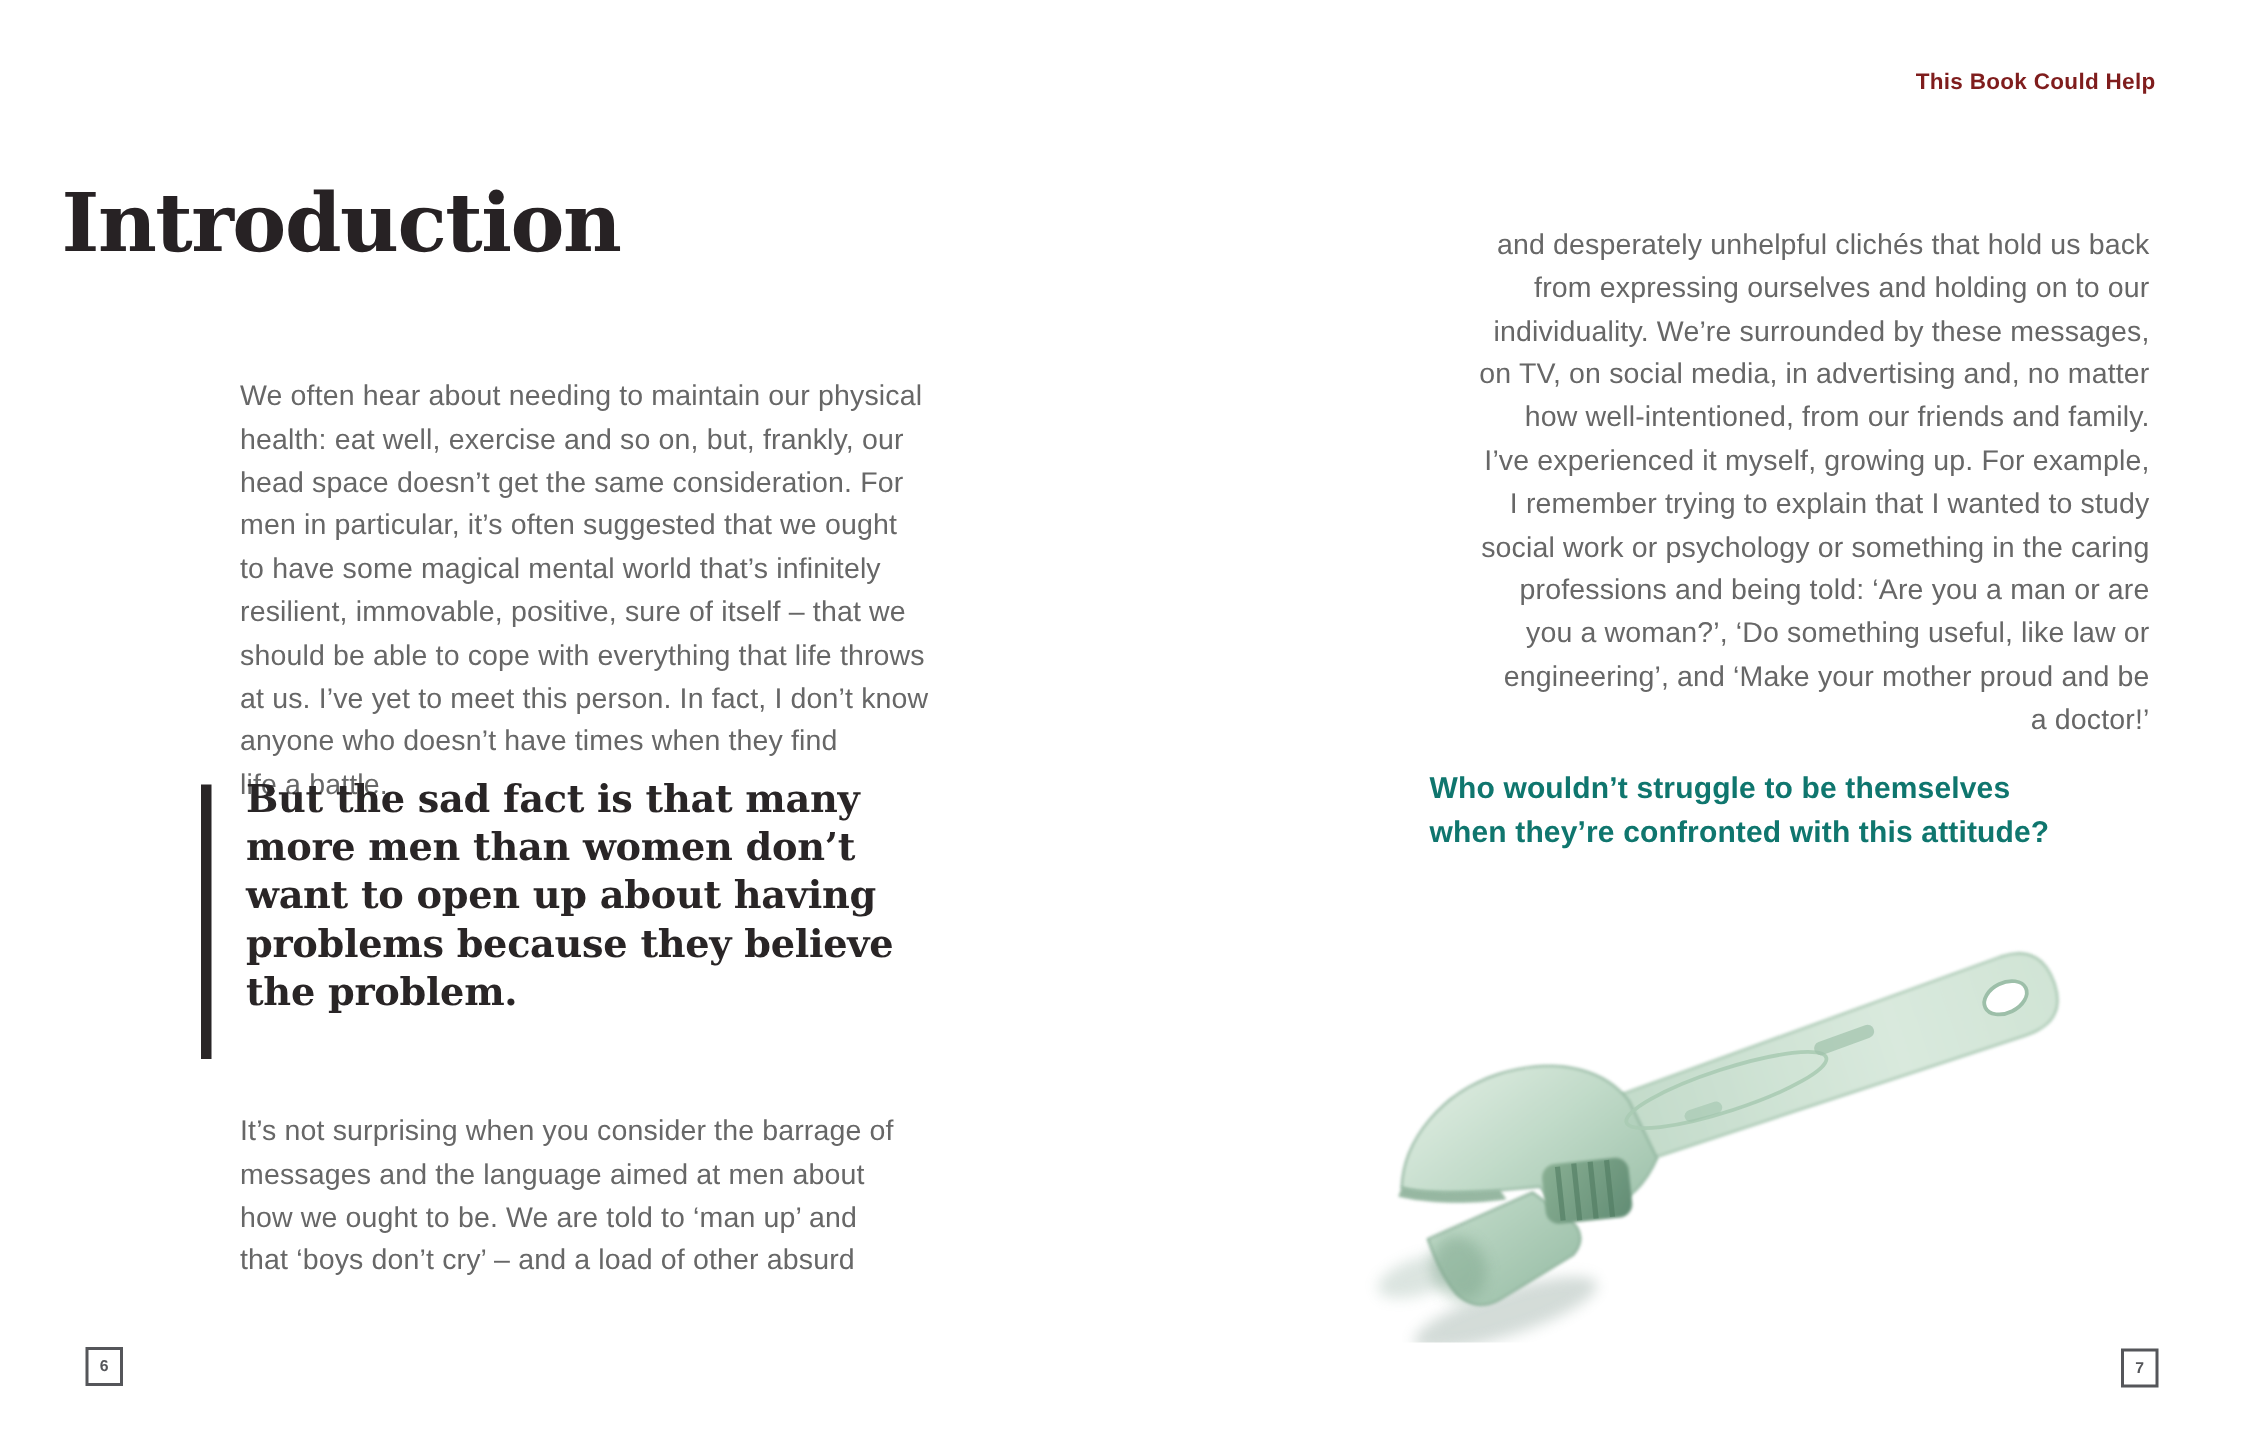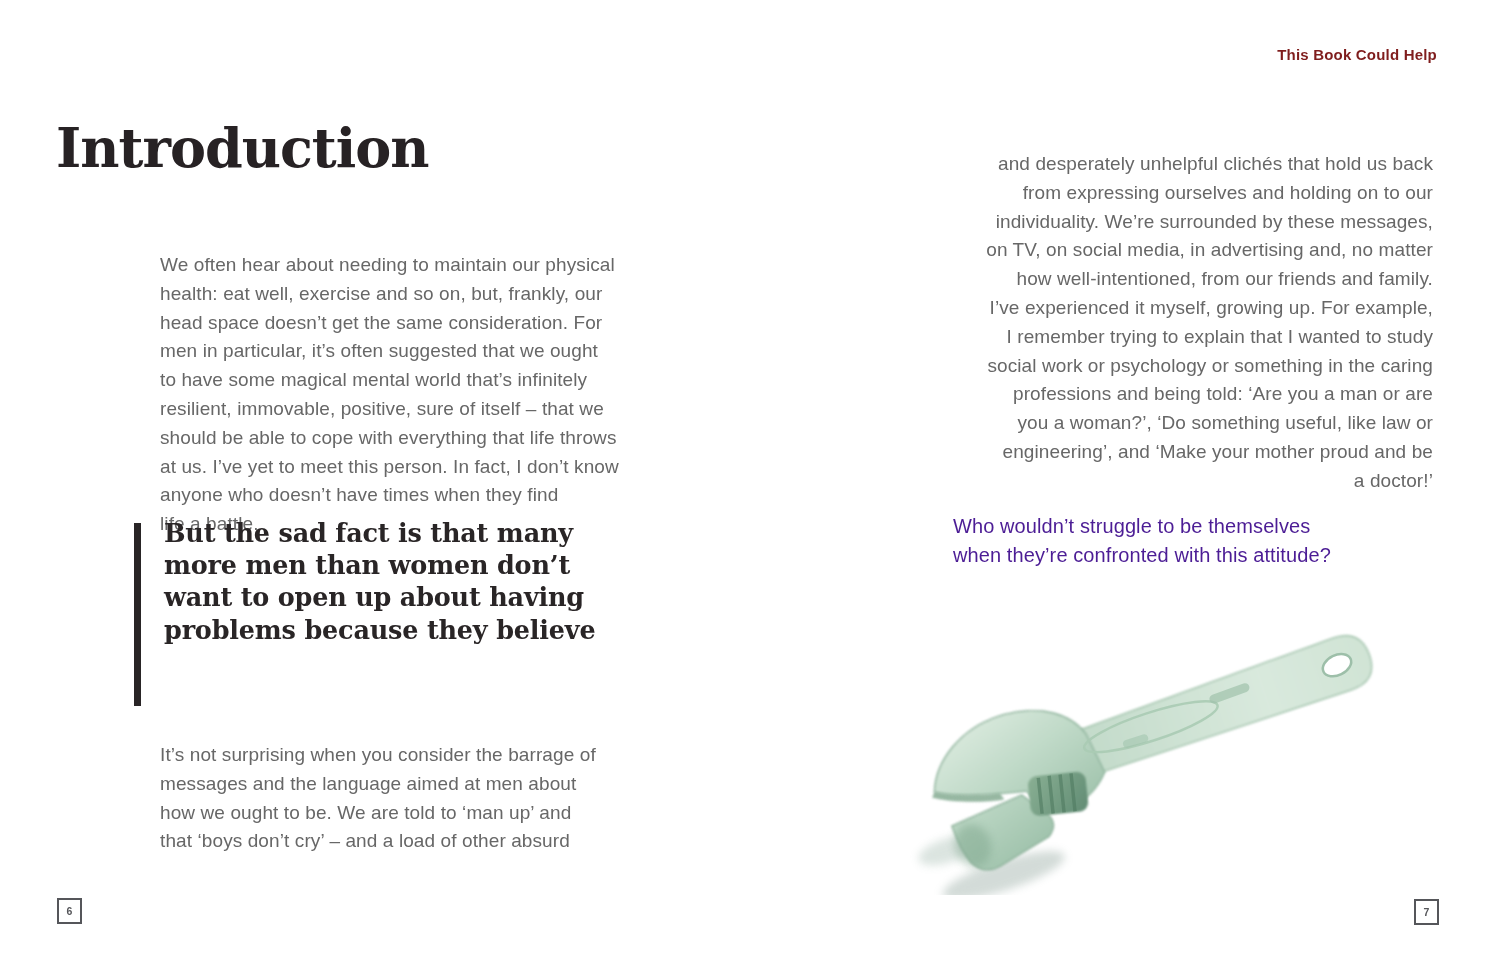--- a/index.html
+++ b/index.html
@@ -5,21 +5,21 @@
   * { margin:0; padding:0; box-sizing:border-box; }
   html,body { background:#ffffff; }
   .spread {
     position:relative; width:1500px; height:969px;
     background:#ffffff; overflow:hidden;
     font-family:"Liberation Sans", sans-serif;
   }
   [data-bind-lines] { white-space:pre-line; }
 
   .chapter-title {
-    position:absolute; left:56px; top:120px;
+    position:absolute; left:41px; top:120px;
     font-family:"DejaVu Serif", serif; font-weight:700;
     font-size:54px; line-height:1.05; letter-spacing:-1px;
     color:#272224;
   }
   .body-block {
     font-size:19px; line-height:28.8px; color:#676767;
     letter-spacing:0.1px;
   }
   .para1-left  { position:absolute; left:160px; top:207px; width:500px;margin-top:44px; }
   .para2-left  { position:absolute; left:160px; top:741px; width:500px; }
@@ -31,22 +31,22 @@
     font-size:25.5px; line-height:32.2px; letter-spacing:-0.2px;
     color:#292526;
   }
   .pullquote em { font-style:italic; }
   .quote-bar {
     position:absolute; left:134px; top:523px;
     width:7px; height:183px; background:#292526;
   }
   .question-bold {
     position:absolute; left:953px; top:512px; width:480px;
-    font-size:20px; line-height:28.5px; font-weight:400;
-    color:#4c1d95; letter-spacing:0.1px;
+    font-size:20px; line-height:28.5px; font-weight:700;
+    color:#0f766e; letter-spacing:0.1px;
   }
   .running-head {
     position:absolute; top:46px; right:63px;
     font-size:15px; font-weight:700; color:#7f1d1d;
     letter-spacing:0.2px;
   }
   .folio {
     position:absolute; width:25px; height:26px;
     border:2px solid #55565a; display:flex;
     align-items:center; justify-content:center;
@@ -74,20 +74,21 @@
 anyone who doesn’t have times when they find
 life a battle.</div>
 
   <div class="quote-bar"></div>
 
   <div class="pullquote">
     <div data-bind-lines="left_page.pullquote.lines_1_4">But the sad fact is that many
 more men than women don’t
 want to open up about having
 problems because they believe</div>
+    <div data-bind="left_page.pullquote.line6">the problem.</div>
   </div>
 
   <div class="body-block para2-left" data-bind-lines="left_page.para2_lines">It’s not surprising when you consider the barrage of
 messages and the language aimed at men about
 how we ought to be. We are told to ‘man up’ and
 that ‘boys don’t cry’ – and a load of other absurd</div>
 
   <div class="folio folio-left">
     <span data-bind="left_page.folio">6</span>
   </div>

